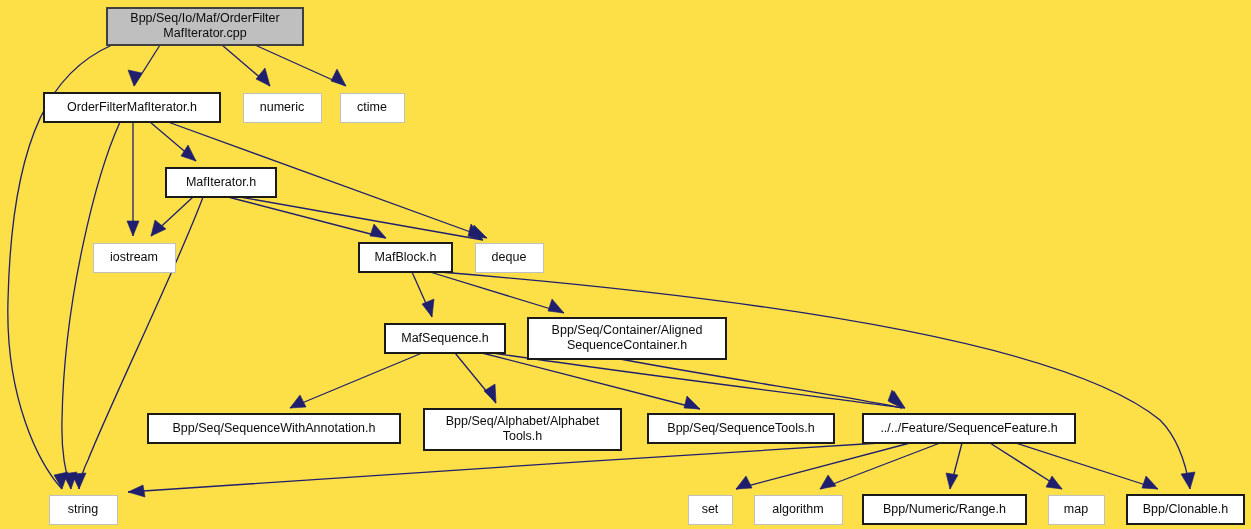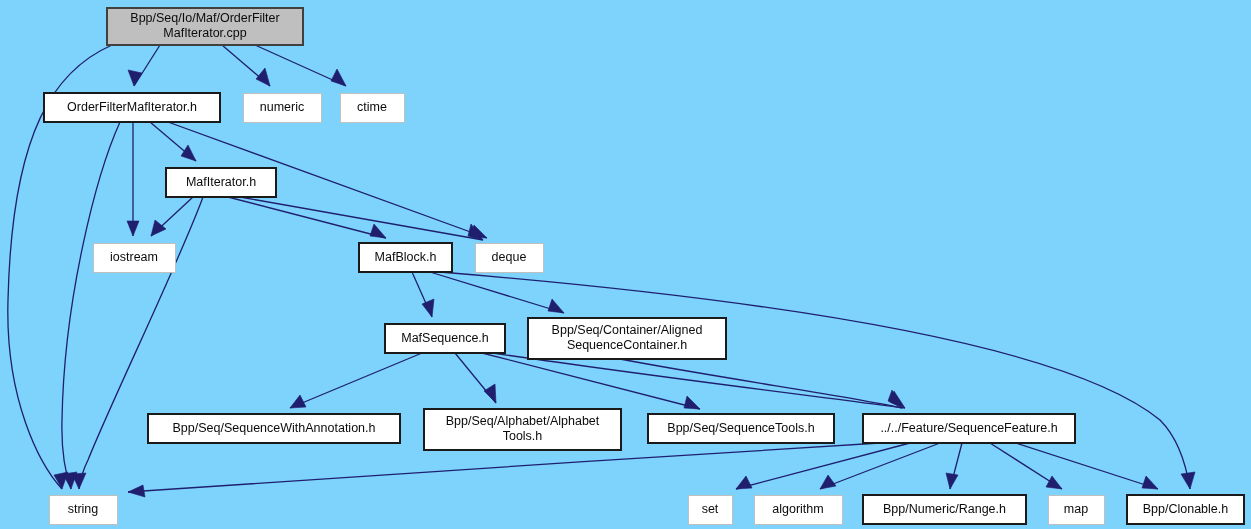--- a/index.html
+++ b/index.html
@@ -8,21 +8,21 @@
     background: #ffffff;
   }
   body {
     font-family: "Liberation Sans", sans-serif;
   }
   #graph-root {
     position: relative;
     width: 1251px;
     height: 529px;
     overflow: hidden;
-    background: #7dd3fc;
+    background: #fde047;
   }
   svg#graph-svg {
     position: absolute;
     top: 0;
     left: 0;
     width: 1251px;
     height: 529px;
     display: block;
   }
   .edge-path {

